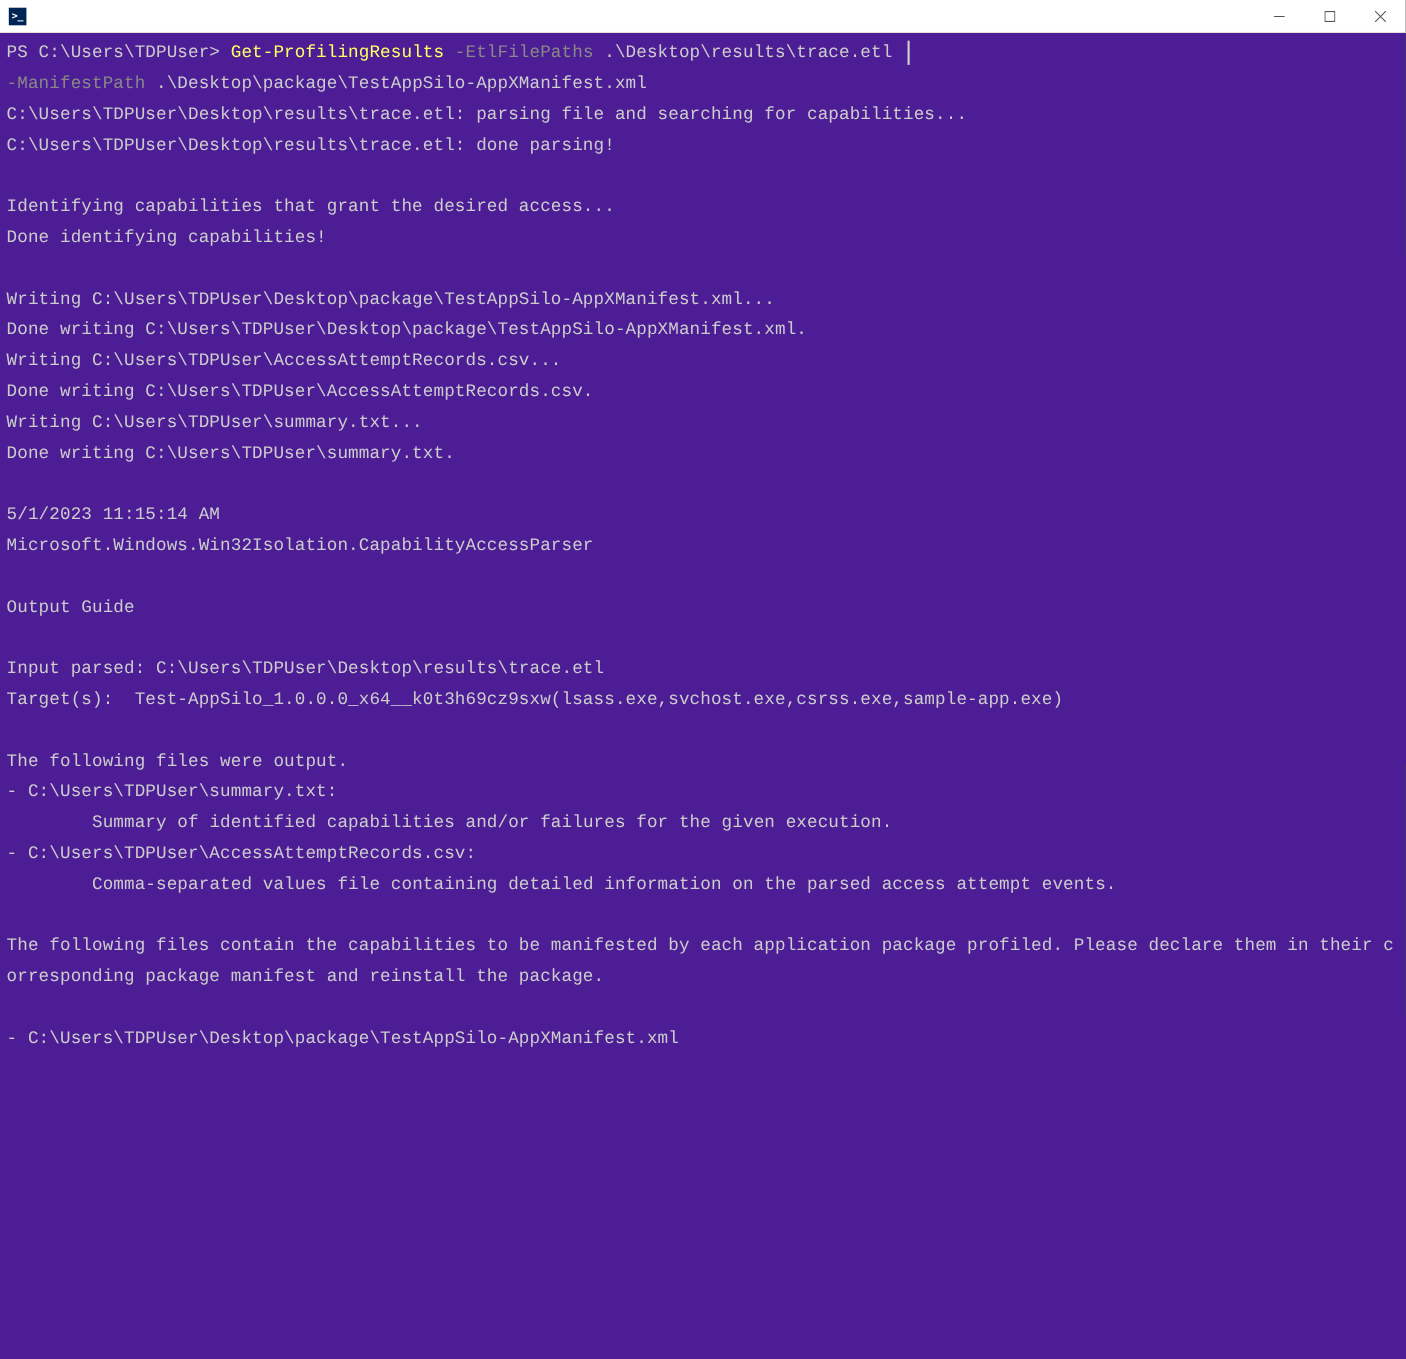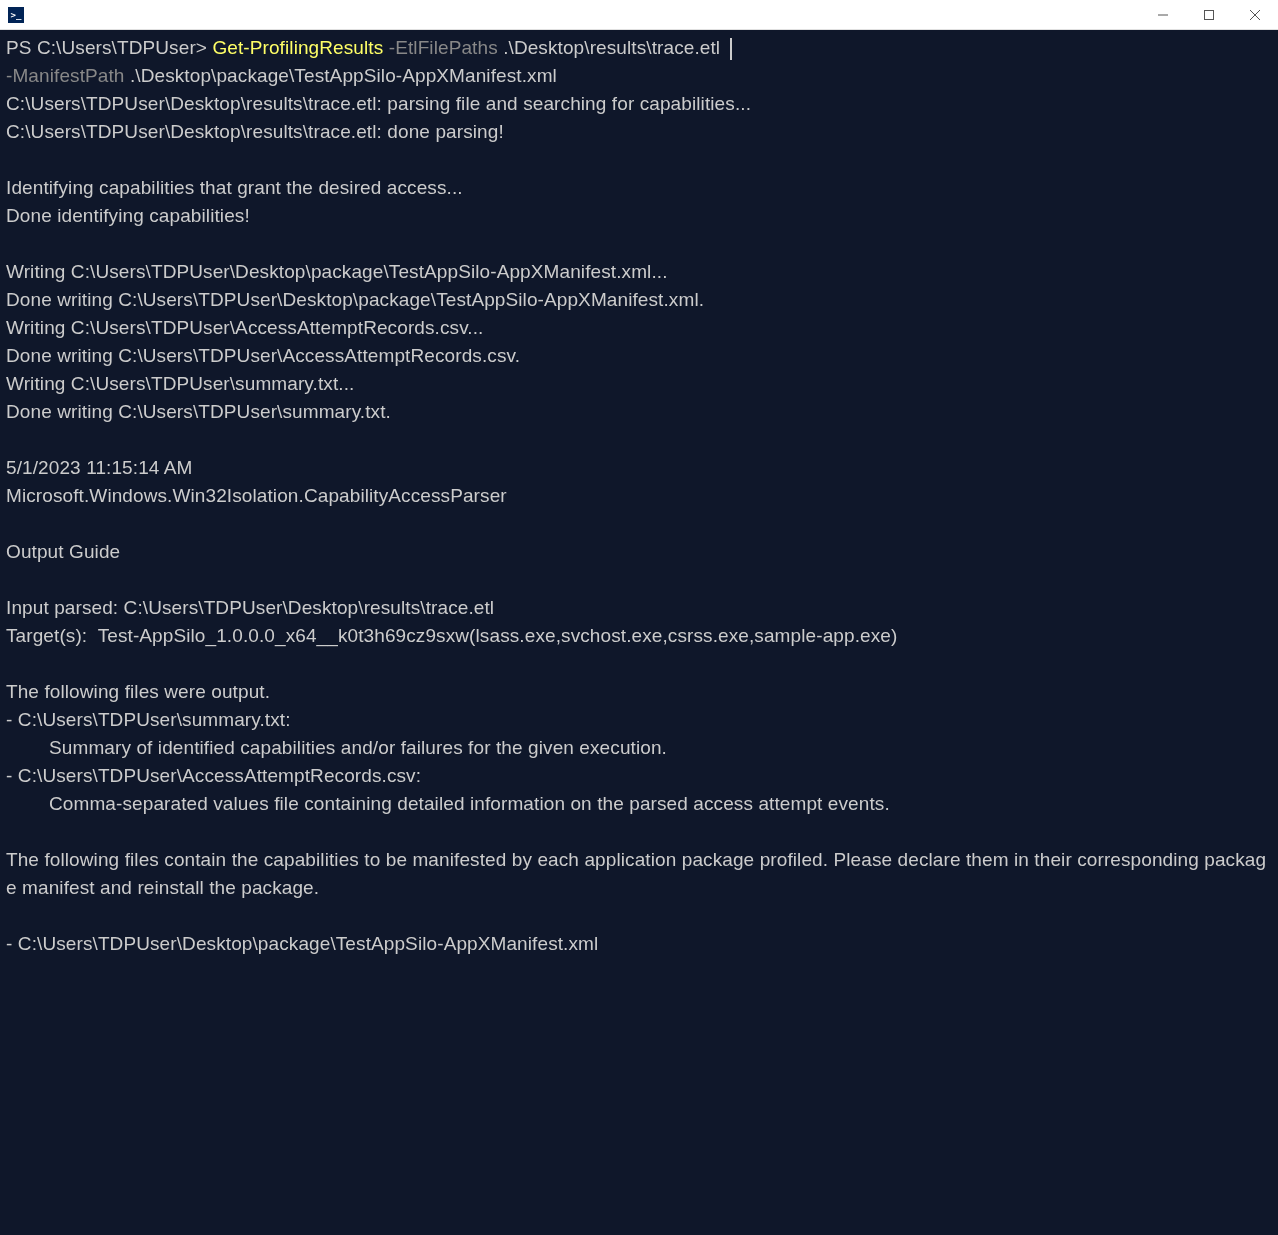--- a/index.html
+++ b/index.html
@@ -63,24 +63,24 @@
     }
     .titlebar-btn svg {
       width: 10px;
       height: 10px;
       stroke: #555;
       stroke-width: 1;
       fill: none;
     }
     .terminal {
       flex: 1;
-      background: #0f172a;
+      background: #4c1d95;
       padding: 4px 6px;
-      font-family: Liberation Sans, sans-serif;
-      font-size: 19px;
+      font-family: Liberation Mono, monospace;
+      font-size: 16px;
       line-height: 28px;
       color: #cccccc;
       white-space: pre-wrap;
       word-break: break-all;
       overflow: hidden;
       letter-spacing: 0.1px;
     }
     .prompt {
       color: #cccccc;
     }

